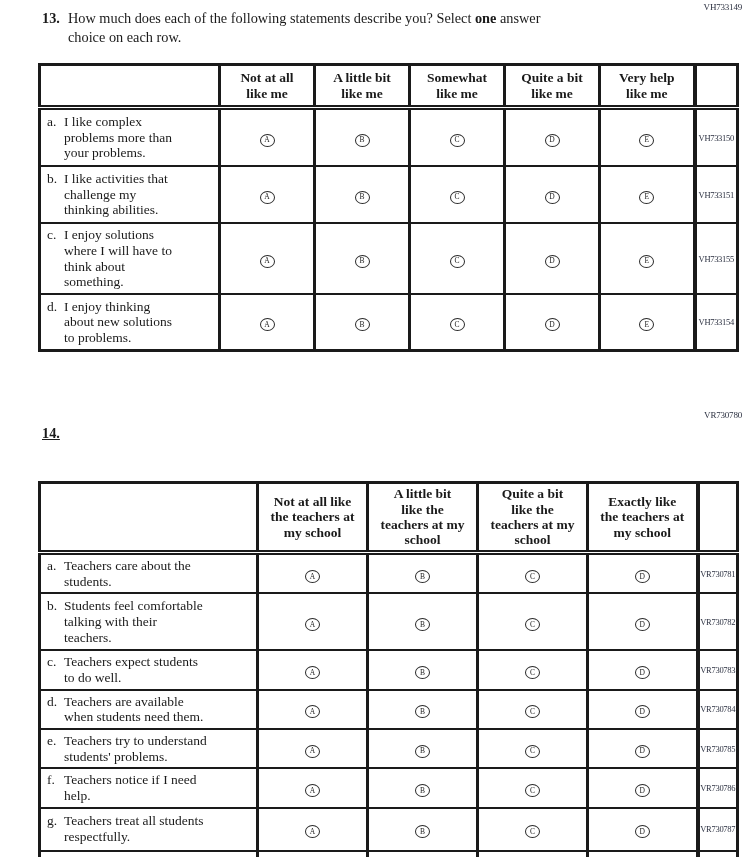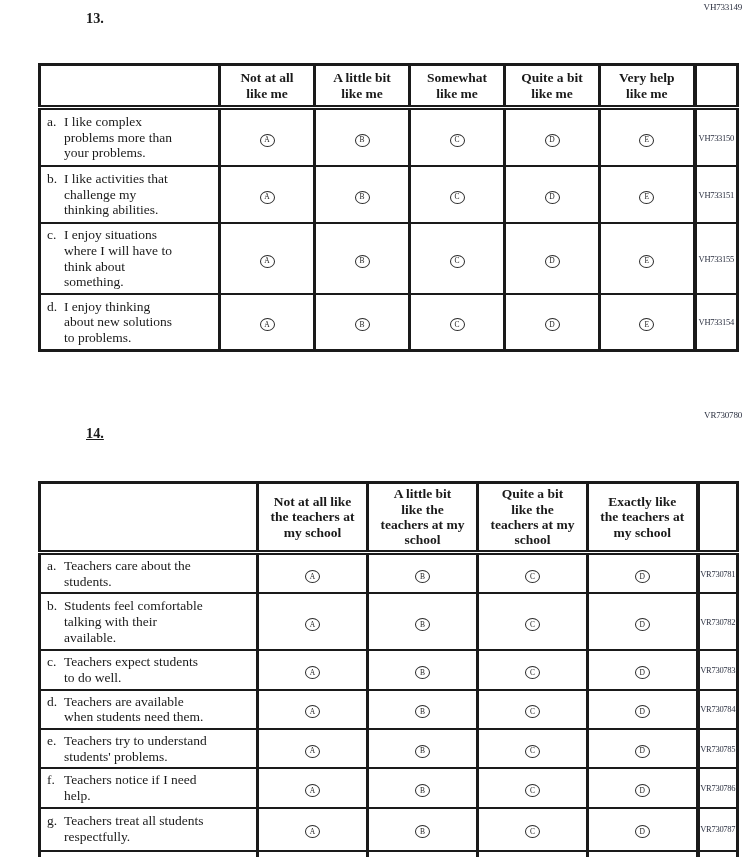--- a/index.html
+++ b/index.html
@@ -6,21 +6,21 @@
   #page{
     position:relative;width:750px;height:857px;overflow:hidden;background:#fff;
     font-family:"Liberation Serif","DejaVu Serif",serif;color:#1a1a1a;
   }
   .corner-code{position:absolute;right:8px;font-size:9px;color:#2b3040;letter-spacing:-0.2px;}
   #code-q13{top:2px;}
   #code-q14{top:410px;}
   .question{position:absolute;left:42px;display:flex;font-size:14.3px;line-height:1.32;}
   #q13-block{top:9px;width:640px;}
   #q14-block{top:424px;width:680px;text-decoration:underline;}
-  .qnum{font-weight:bold;width:26px;flex:none;margin-left:44px;}
+  .qnum{font-weight:bold;width:26px;flex:none;}
   .qtext{flex:1;}
   .qbold{font-weight:bold;}
   table{border-collapse:collapse;table-layout:fixed;position:absolute;left:38px;background:#fff;}
   #t13{top:63px;width:698px;border:3px solid #1a1a1a;}
   #t14{top:481px;width:698px;border:3px solid #1a1a1a;border-bottom:none;}
   th,td{border-left:3px solid #1a1a1a;border-top:2px solid #1a1a1a;padding:0;vertical-align:middle;}
   th:first-child,td:first-child{border-left:none;}
   thead th{border-top:none;border-bottom:5px double #1a1a1a;font-weight:bold;text-align:center;}
   .hdr{white-space:pre-line;font-size:13.5px;line-height:1.14;display:block;}
   #t13 thead th{height:39px;}
@@ -48,20 +48,22 @@
 </head>
 <body>
 
 <div id="page">
 
   <div class="corner-code" id="code-q13">VH733149</div>
 
   <div class="question" id="q13-block">
     <span class="qnum">13.</span>
     <div class="qtext">
+      <div><span>How much does each of the following statements describe you? Select </span><span class="qbold">one</span><span> answer</span></div>
+      <div>choice on each row.</div>
     </div>
   </div>
 
   <table id="t13">
     <colgroup>
       <col style="width:180px">
         <col style="width:95px">
         <col style="width:95px">
         <col style="width:95px">
         <col style="width:95px">
@@ -124,21 +126,21 @@
         <td class="bubble-cell"><span class="bubble">B</span></td>
         <td class="bubble-cell"><span class="bubble">C</span></td>
         <td class="bubble-cell"><span class="bubble">D</span></td>
         <td class="bubble-cell"><span class="bubble">E</span></td>
         <td class="code-cell">VH733151</td>
       </tr>
       <tr class="rc">
         <td class="stmt-cell">
             <div class="stmt">
               <span class="stmt-letter">c.</span>
-              <span class="stmt-text">I enjoy situations
+              <span class="stmt-text">I enjoy solutions
 where I will have to
 think about
 something.</span>
             </div>
           </td>
         <td class="bubble-cell"><span class="bubble">A</span></td>
         <td class="bubble-cell"><span class="bubble">B</span></td>
         <td class="bubble-cell"><span class="bubble">C</span></td>
         <td class="bubble-cell"><span class="bubble">D</span></td>
         <td class="bubble-cell"><span class="bubble">E</span></td>
@@ -222,21 +224,21 @@
         <td class="bubble-cell"><span class="bubble">C</span></td>
         <td class="bubble-cell"><span class="bubble">D</span></td>
         <td class="code-cell">VR730781</td>
       </tr>
       <tr class="rb">
         <td class="stmt-cell">
             <div class="stmt">
               <span class="stmt-letter">b.</span>
               <span class="stmt-text">Students feel comfortable
 talking with their
-available.</span>
+teachers.</span>
             </div>
           </td>
         <td class="bubble-cell"><span class="bubble">A</span></td>
         <td class="bubble-cell"><span class="bubble">B</span></td>
         <td class="bubble-cell"><span class="bubble">C</span></td>
         <td class="bubble-cell"><span class="bubble">D</span></td>
         <td class="code-cell">VR730782</td>
       </tr>
       <tr class="rc">
         <td class="stmt-cell">

